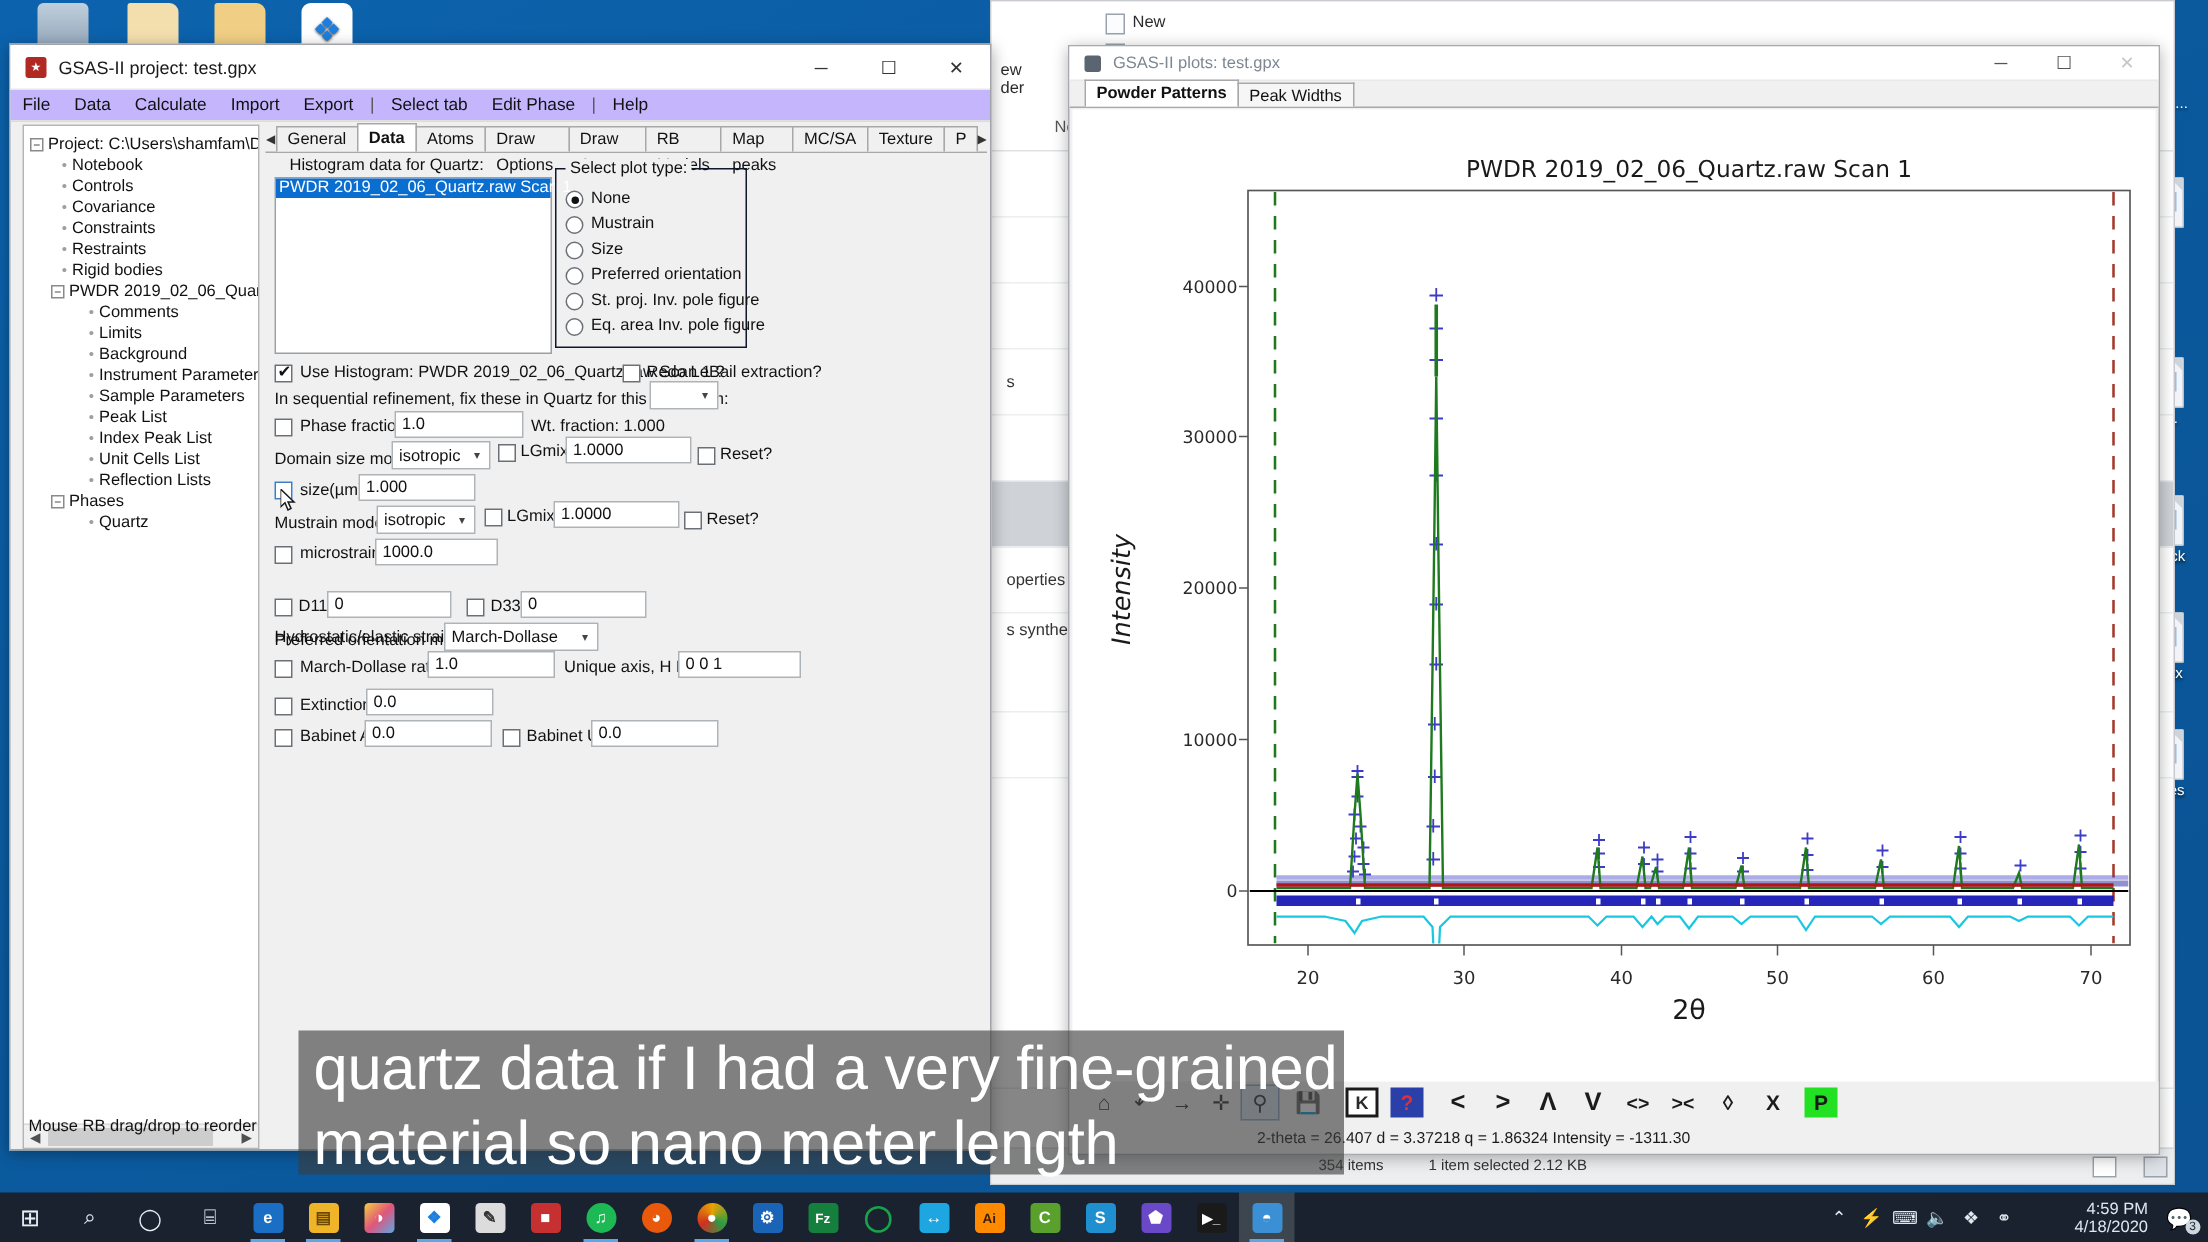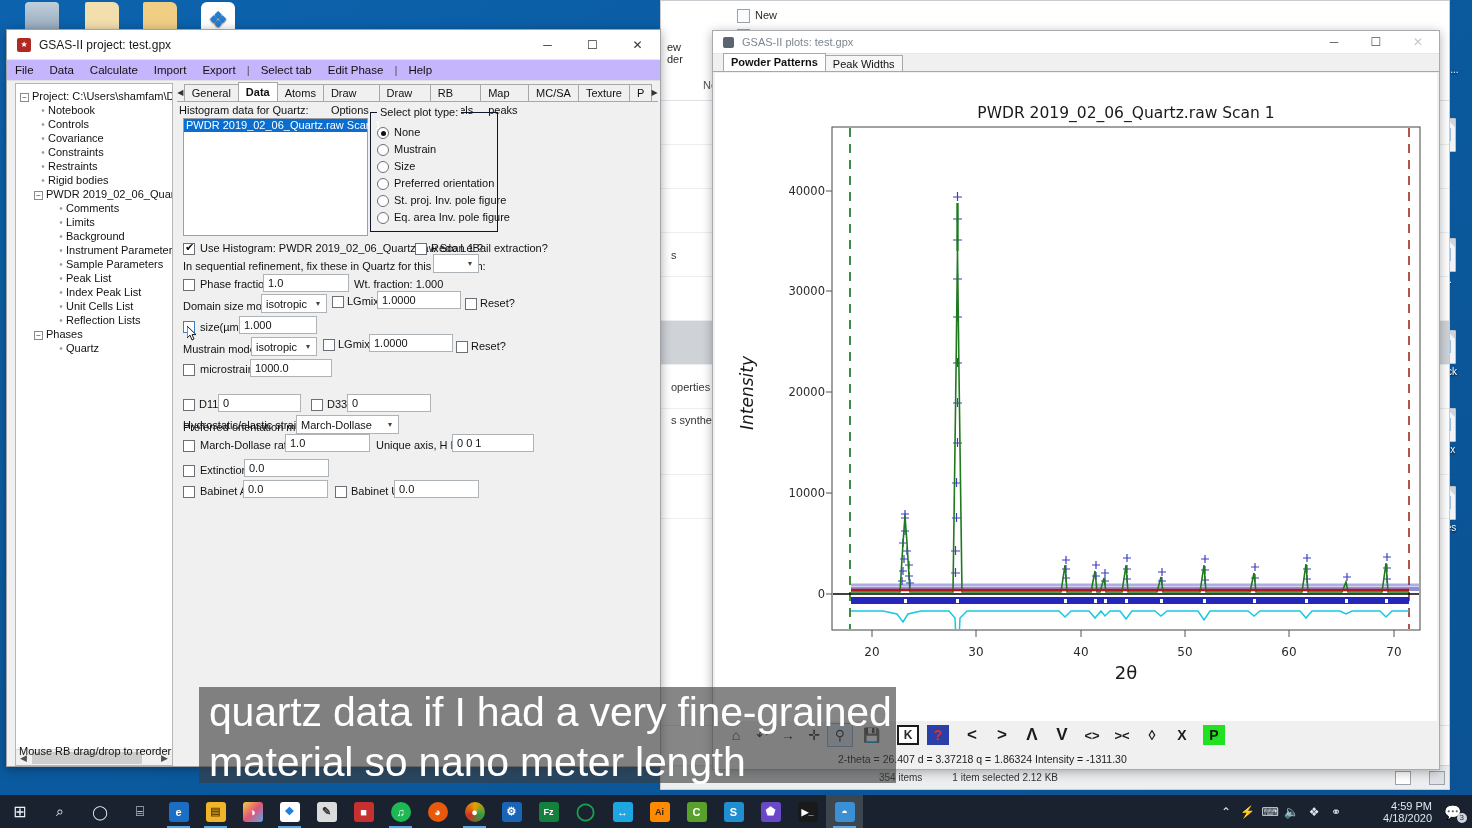--- a/index.html
+++ b/index.html
@@ -480,21 +480,21 @@
         <div class="nb-tab">RB Models</div>
         <div class="nb-tab">Map peaks</div>
         <div class="nb-tab">MC/SA</div>
         <div class="nb-tab">Texture</div>
         <div class="nb-tab">P</div>
         <div class="nb-scroll">▶</div>
       </div>
 
       <div id="form">
 
-        <div class="lbl" style="left:2px;top:2px;">Histogram data for Quartz:</div>
+        <div class="lbl" style="left:16px;top:2px;">Histogram data for Quartz:</div>
 
         <div id="histlist">
           <div class="sel-row">PWDR 2019_02_06_Quartz.raw Scan 1</div>
         </div>
 
         <div id="plotgroup">
           <div class="gtitle">Select plot type:</div>
           <div class="rdo sel" style="left:6px;top:14px;"></div>
           <div class="lbl" style="left:23px;top:13px;">None</div>
           <div class="rdo" style="left:6px;top:31px;"></div>

